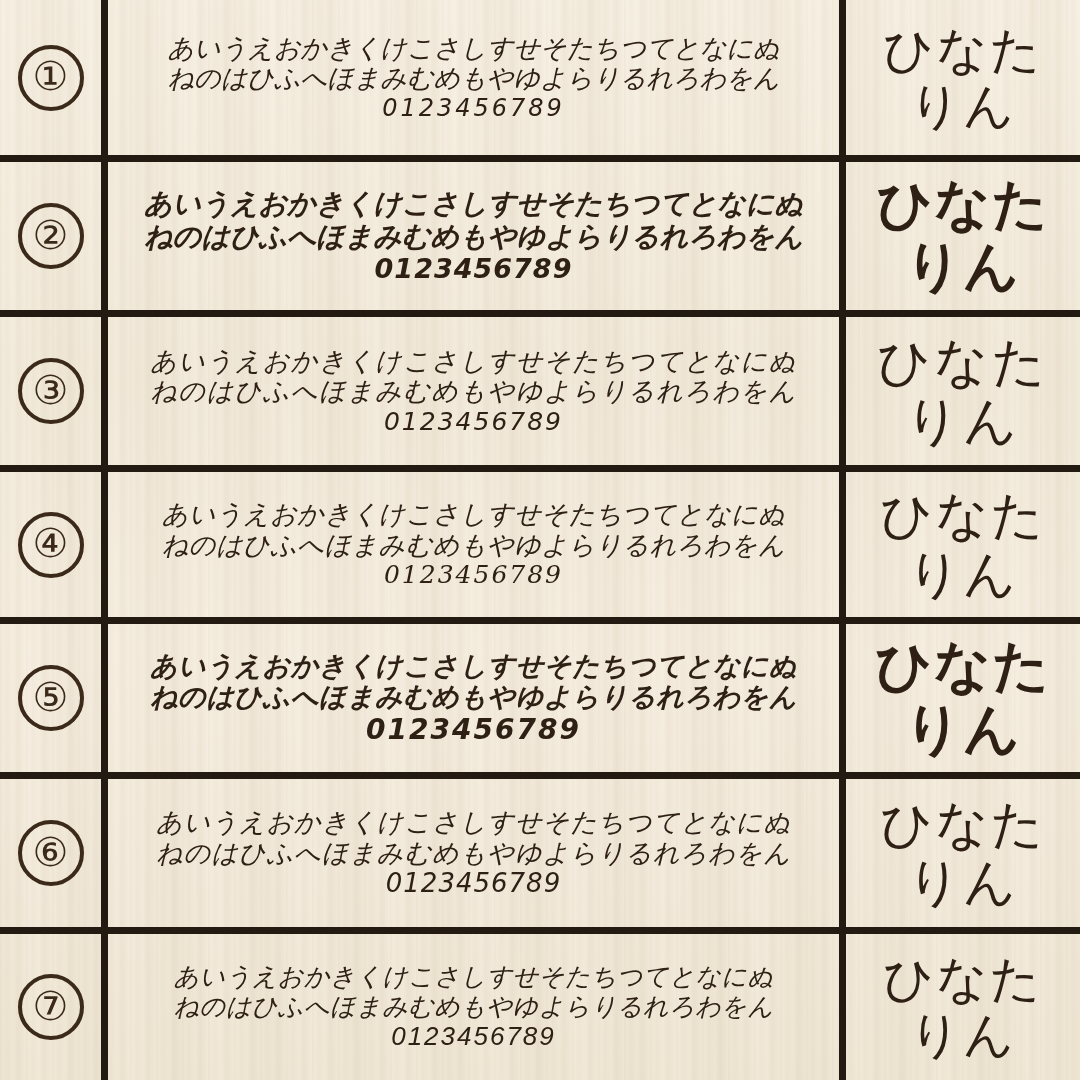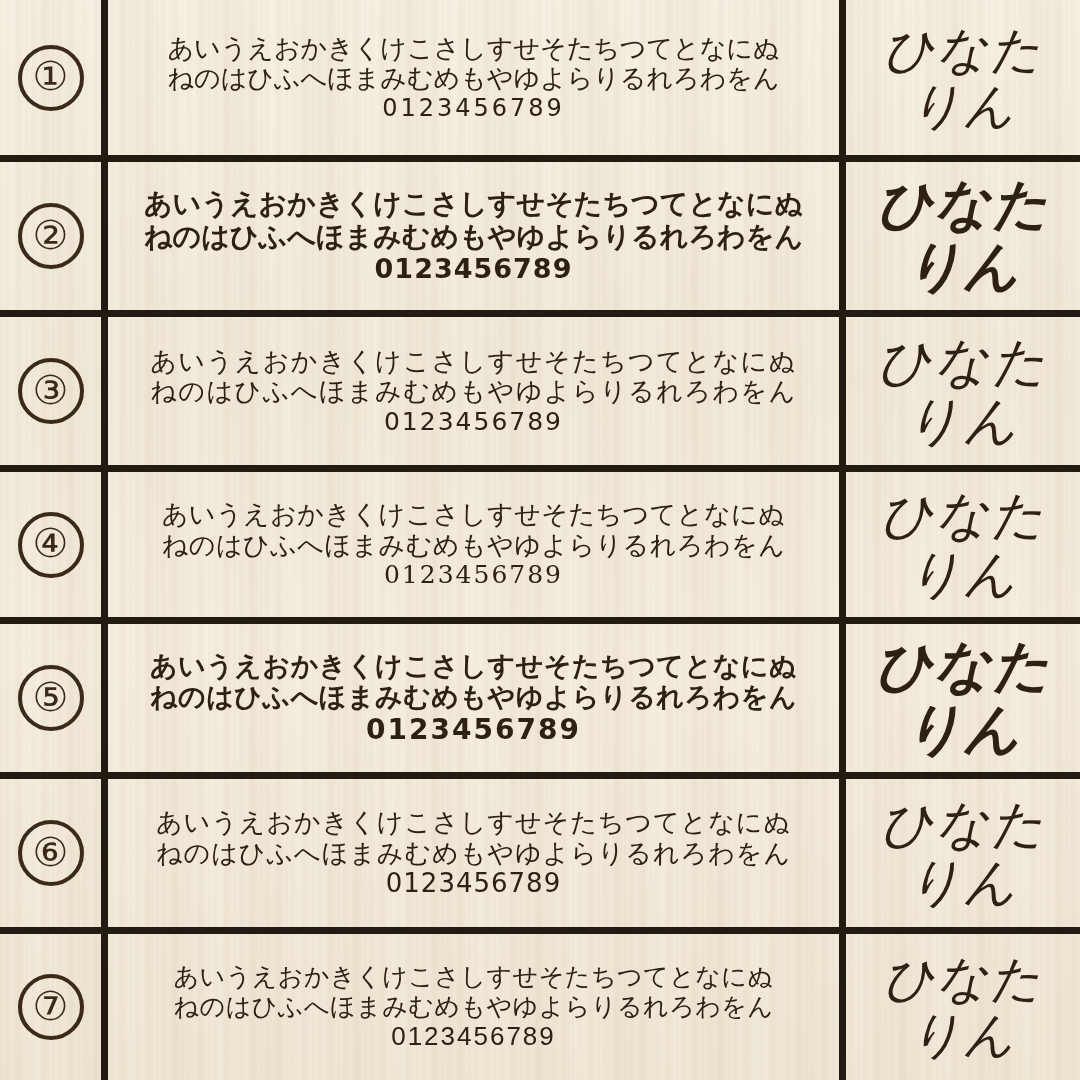--- a/index.html
+++ b/index.html
@@ -94,28 +94,28 @@
 
   .cell-name {
     flex: 0 0 234px;
     display: flex;
     flex-direction: column;
     align-items: center;
     justify-content: center;
     box-sizing: border-box;
     padding: 2px 6px;
     overflow: hidden;
-    font-style: italic;
   }
 
   .kana-line, .num-line {
     color: #2e2015;
     white-space: nowrap;
     letter-spacing: 0.5px;
     line-height: 1.18;
+    font-style: italic;
   }
 
   .name-line {
     color: #2e2015;
     white-space: nowrap;
     line-height: 1.12;
   }
 
   
 

